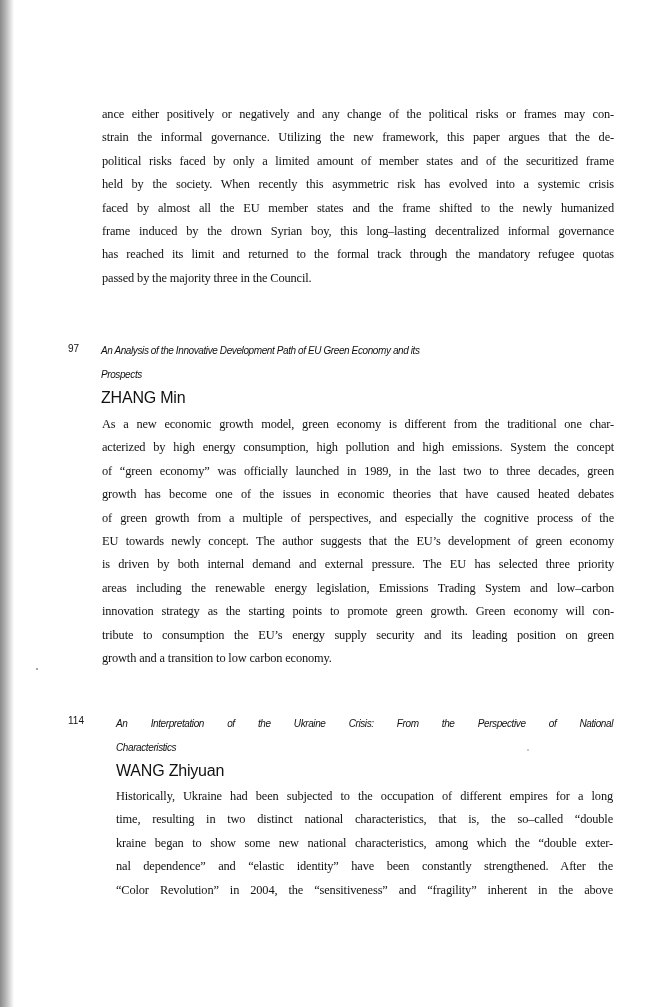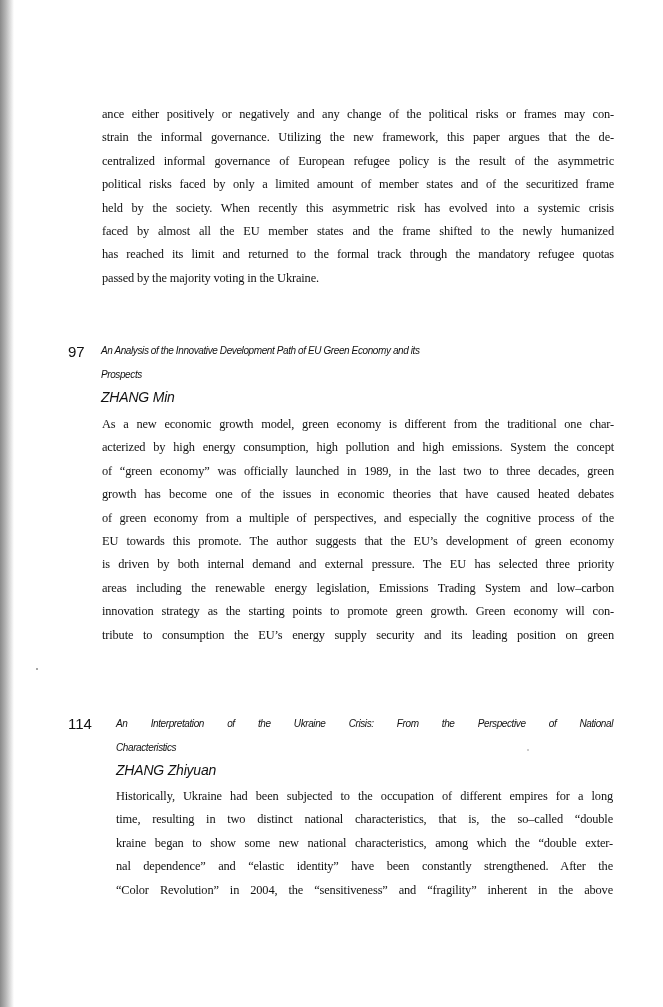--- a/index.html
+++ b/index.html
@@ -21,67 +21,68 @@
     text-align: justify; text-align-last: left;
     letter-spacing: -0.15px;
   }
   .para .ln { display: block; text-align: justify; text-align-last: justify; white-space: nowrap; }
   .para .ln.last { text-align-last: left; }
   .entry-num, .entry-title, .entry-author {
     position: absolute;
     font-family: "Liberation Sans", "DejaVu Sans", sans-serif;
     color: #111;
   }
-  .entry-num { font-size: 15px; }
+  .entry-num { font-size: 10px; }
   .entry-title { font-size: 10px; line-height: 24px; letter-spacing: -0.4px; font-style: italic; }
-  .entry-author { font-size: 14px; letter-spacing: -0.2px; font-style: italic; }
+  .entry-author { font-size: 16px; letter-spacing: -0.2px; }
   .dot { position:absolute; width:2px; height:2px; background:#888; border-radius:1px; }
 </style>
 </head>
 <body>
 
 <div class="spine"></div>
 
 <div class="page">
 
   <div class="para" style="top:103px;">
     <span class="ln">ance either positively or negatively and any change of the political risks or frames may con-</span>
     <span class="ln">strain the informal governance. Utilizing the new framework, this paper argues that the de-</span>
-    <span class="ln">centralized informal governance of European refugee policy is the result of the asymmetric</span>
     <span class="ln">political risks faced by only a limited amount of member states and of the securitized frame</span>
     <span class="ln">held by the society. When recently this asymmetric risk has evolved into a systemic crisis</span>
     <span class="ln">faced by almost all the EU member states and the frame shifted to the newly humanized</span>
+    <span class="ln">frame induced by the drown Syrian boy, this long–lasting decentralized informal governance</span>
     <span class="ln">has reached its limit and returned to the formal track through the mandatory refugee quotas</span>
-    <span class="ln last">passed by the majority voting in the Ukraine.</span>
+    <span class="ln last">passed by the majority three in the Council.</span>
   </div>
 
   <div>
     <span class="entry-num" style="left:52px; top:343px;">97</span>
     <span class="entry-title" style="left:85px; top:339px;">An Analysis of the Innovative Development Path of EU Green Economy and its</span>
     <span class="entry-title" style="left:85px; top:363px;">Prospects</span>
     <span class="entry-author" style="left:85px; top:389px;">ZHANG Min</span>
     <div class="para" style="top:413px;">
       <span class="ln">As a new economic growth model, green economy is different from the traditional one char-</span>
       <span class="ln">acterized by high energy consumption, high pollution and high emissions. System the concept</span>
       <span class="ln">of “green economy” was officially launched in 1989, in the last two to three decades, green</span>
       <span class="ln">growth has become one of the issues in economic theories that have caused heated debates</span>
-      <span class="ln">of green economy from a multiple of perspectives, and especially the cognitive process of the</span>
-      <span class="ln">EU towards this promote. The author suggests that the EU’s development of green economy</span>
+      <span class="ln">of green growth from a multiple of perspectives, and especially the cognitive process of the</span>
+      <span class="ln">EU towards newly concept. The author suggests that the EU’s development of green economy</span>
       <span class="ln">is driven by both internal demand and external pressure. The EU has selected three priority</span>
       <span class="ln">areas including the renewable energy legislation, Emissions Trading System and low–carbon</span>
       <span class="ln">innovation strategy as the starting points to promote green growth. Green economy will con-</span>
       <span class="ln">tribute to consumption the EU’s energy supply security and its leading position on green</span>
+      <span class="ln last">growth and a transition to low carbon economy.</span>
     </div>
   </div>
 
   <div>
     <span class="entry-num" style="left:52px; top:715px;">114</span>
     <span class="entry-title" style="left:100px; top:712px; width:497px; display:block; text-align:justify; text-align-last:justify; white-space:nowrap;">An Interpretation of the Ukraine Crisis: From the Perspective of National</span>
     <span class="entry-title" style="left:100px; top:736px;">Characteristics</span>
-    <span class="entry-author" style="left:100px; top:762px;">ZHANG Zhiyuan</span>
+    <span class="entry-author" style="left:100px; top:762px;">WANG Zhiyuan</span>
     <div class="para" style="top:785px; left:100px; width:497px;">
       <span class="ln">Historically, Ukraine had been subjected to the occupation of different empires for a long</span>
       <span class="ln">time, resulting in two distinct national characteristics, that is, the so–called “double</span>
       <span class="ln">kraine began to show some new national characteristics, among which the “double exter-</span>
       <span class="ln">nal dependence” and “elastic identity” have been constantly strengthened. After the</span>
       <span class="ln">“Color Revolution” in 2004, the “sensitiveness” and “fragility” inherent in the above</span>
     </div>
   </div>
 
   <span class="dot" style="left:20px; top:668px;"></span>

